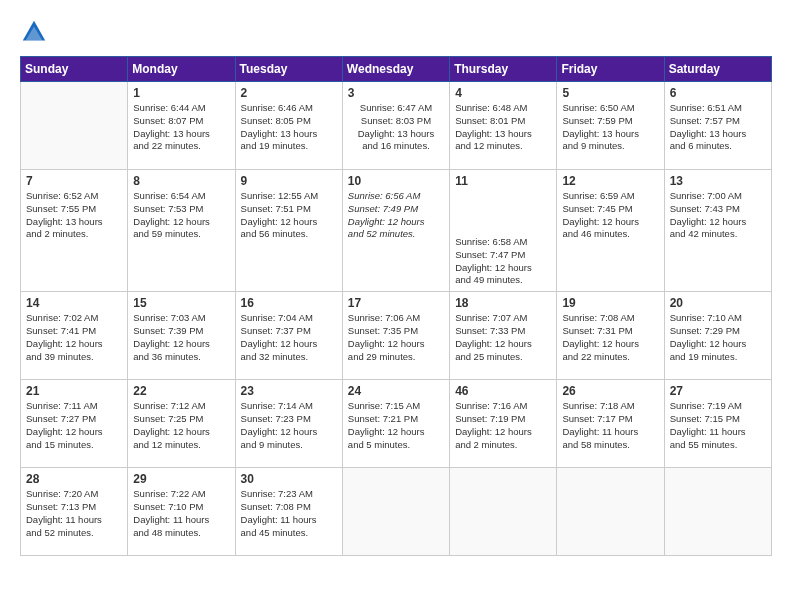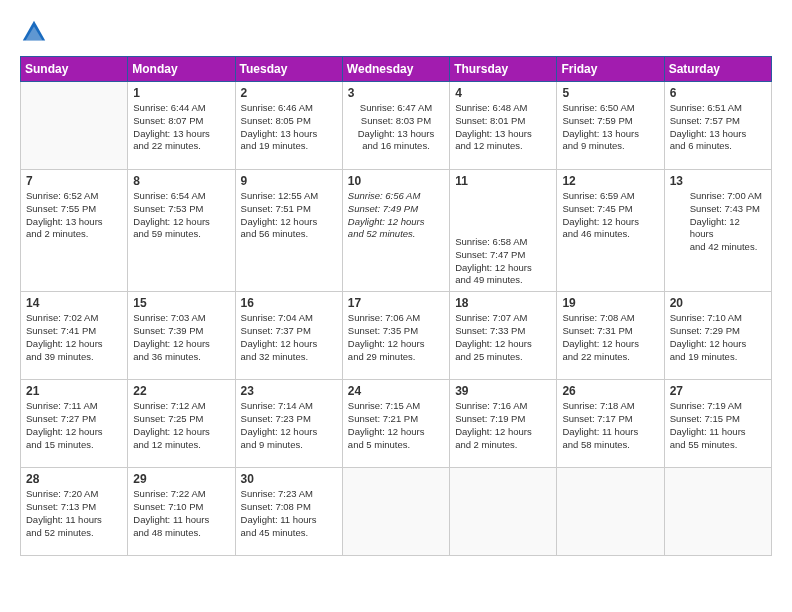--- a/index.html
+++ b/index.html
@@ -56,21 +56,21 @@
     .location-title {
       font-size: 14px;
       color: #555;
     }
     .calendar {
       width: 100%;
       border-collapse: collapse;
       table-layout: fixed;
     }
     .calendar th {
-      background-color: #a21caf;
+      background-color: #4c1d95;
       color: #fff;
       font-size: 12px;
       font-weight: bold;
       padding: 5px 4px;
       text-align: left;
       border: 1px solid #2a5a9f;
     }
     .calendar td {
       border: 1px solid #ccc;
       vertical-align: top;
@@ -211,21 +211,21 @@
           </td>
           <td>
             <span class="day-num">12</span>
             <div class="day-info" style="white-space: pre-line;">Sunrise: 6:59 AM
 Sunset: 7:45 PM
 Daylight: 12 hours
 and 46 minutes.</div>
           </td>
           <td>
             <span class="day-num">13</span>
-            <div class="day-info" style="white-space: pre-line; margin-left: 20px;">Sunrise: 7:00 AM
+            <div class="day-info" style="white-space: pre-line;">Sunrise: 7:00 AM
 Sunset: 7:43 PM
 Daylight: 12 hours
 and 42 minutes.</div>
           </td>
         </tr>
         <tr>
           <td>
             <span class="day-num">14</span>
             <div class="day-info" style="white-space: pre-line;">Sunrise: 7:02 AM
 Sunset: 7:41 PM
@@ -298,21 +298,21 @@
 and 9 minutes.</div>
           </td>
           <td>
             <span class="day-num">24</span>
             <div class="day-info" style="white-space: pre-line;">Sunrise: 7:15 AM
 Sunset: 7:21 PM
 Daylight: 12 hours
 and 5 minutes.</div>
           </td>
           <td>
-            <span class="day-num">39</span>
+            <span class="day-num">46</span>
             <div class="day-info" style="white-space: pre-line;">Sunrise: 7:16 AM
 Sunset: 7:19 PM
 Daylight: 12 hours
 and 2 minutes.</div>
           </td>
           <td>
             <span class="day-num">26</span>
             <div class="day-info" style="white-space: pre-line;">Sunrise: 7:18 AM
 Sunset: 7:17 PM
 Daylight: 11 hours

